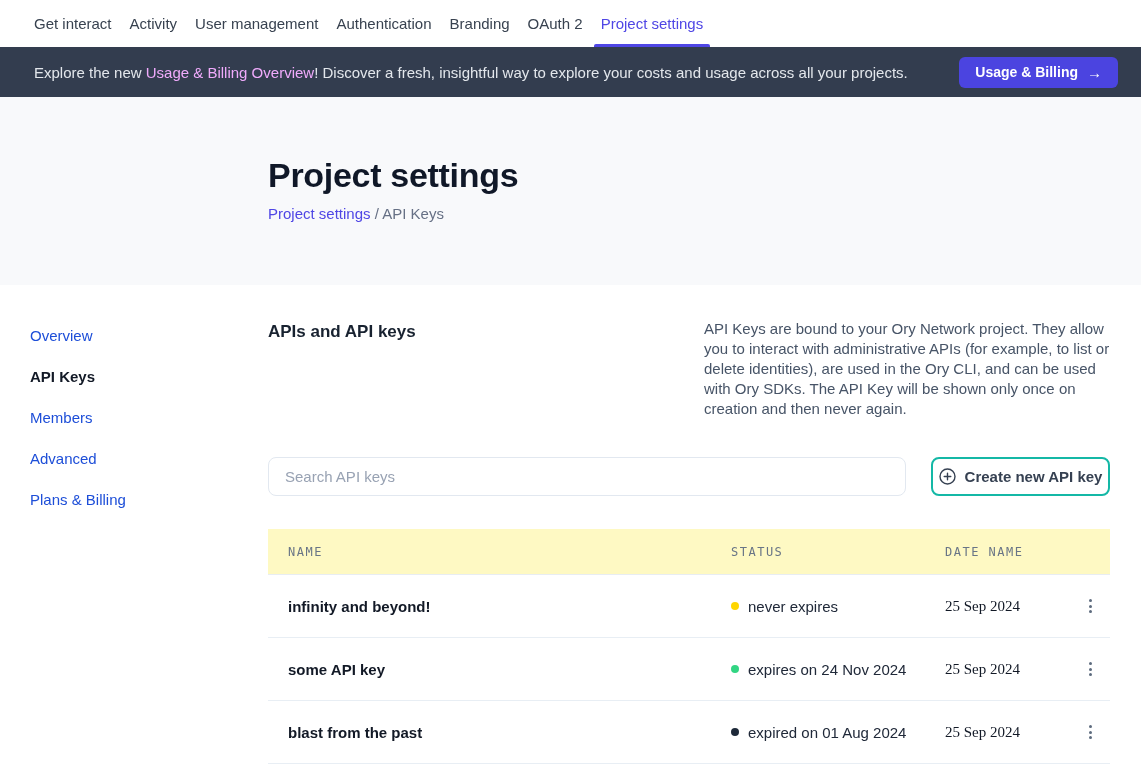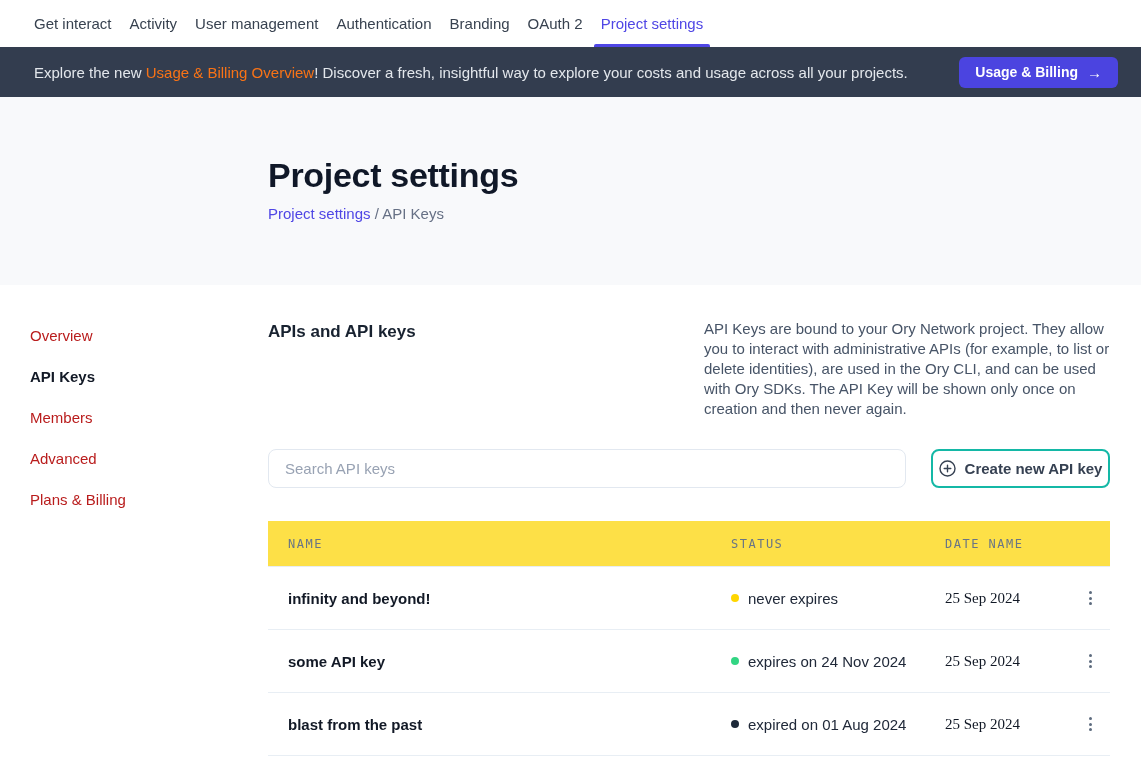--- a/index.html
+++ b/index.html
@@ -46,21 +46,21 @@
     background: #333d4f;
     display: flex;
     align-items: center;
     padding: 0 23px 0 34px;
   }
   .banner-text {
     font-size: 15px;
     color: #e3e7ec;
     flex: 1;
   }
-  .banner-link { color: #f97316; cursor: pointer; }
+  .banner-link { color: #f0abfc; cursor: pointer; }
   .banner-btn {
     display: flex;
     align-items: center;
     gap: 9px;
     height: 31px;
     padding: 0 16px;
     background: #4b44e0;
     border: none;
     border-radius: 6px;
     color: #ffffff;
@@ -92,21 +92,21 @@
 
   
   .content { display: flex; }
   .sidebar {
     width: 268px;
     padding: 34px 0 0 30px;
     flex-shrink: 0;
   }
   .sidebar-item {
     font-size: 15px;
-    color: #b91c1c;
+    color: #1d4ed8;
     padding: 8px 0;
     margin-bottom: 8px;
     cursor: pointer;
   }
   .sidebar-item.active { color: #121926; font-weight: 700; }
 
   .main { width: 842px; padding-top: 34px; }
 
   .intro-row { display: flex; justify-content: space-between; }
   .section-title {
@@ -117,21 +117,21 @@
   }
   .section-desc {
     width: 406px;
     font-size: 15px;
     line-height: 20px;
     color: #475467;
   }
 
   
   .controls {
-    margin-top: 30px;
+    margin-top: 38px;
     display: flex;
     gap: 25px;
   }
   .search-input {
     width: 638px;
     height: 39px;
     border: 1px solid #e2e8f0;
     border-radius: 8px;
     padding: 0 16px;
     font-size: 15px;
@@ -162,21 +162,21 @@
   
   .table { margin-top: 33px; }
   .t-head, .t-row {
     display: grid;
     grid-template-columns: 443px 214px 1fr 40px;
     align-items: center;
     padding-left: 20px;
   }
   .t-head {
     height: 46px;
-    background: #fde047;
+    background: #fef9c3;
     border-bottom: 1px solid #e8edf2;
   }
   .t-col {
     font-family: "DejaVu Sans Mono", "Liberation Mono", monospace;
     font-size: 12px;
     letter-spacing: 1.5px;
     color: #697586;
   }
   .t-row {
     height: 63px;

